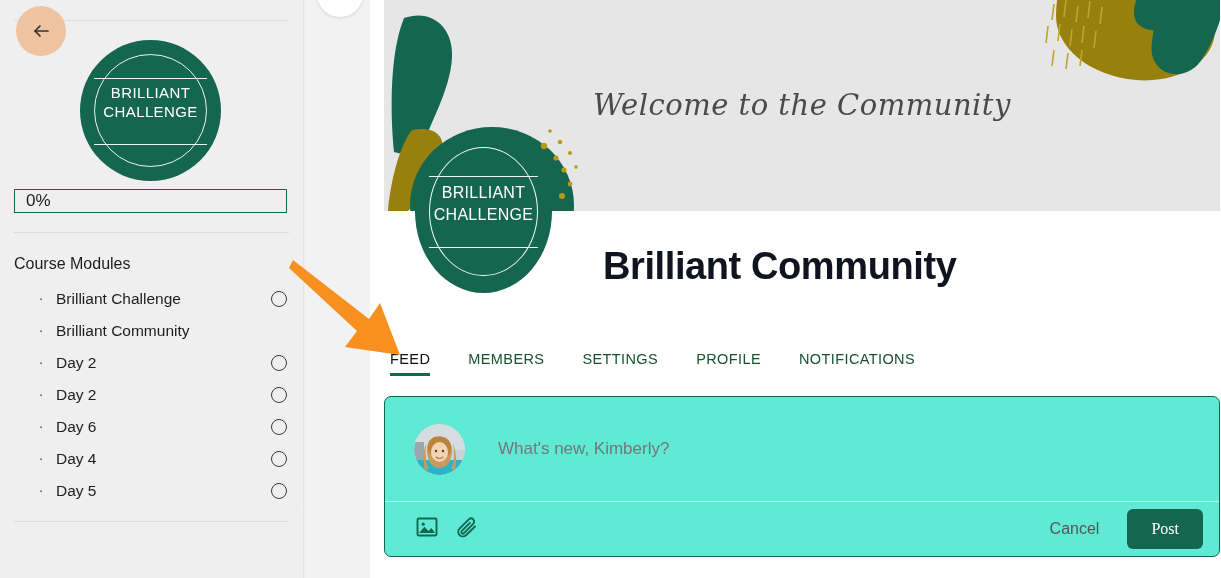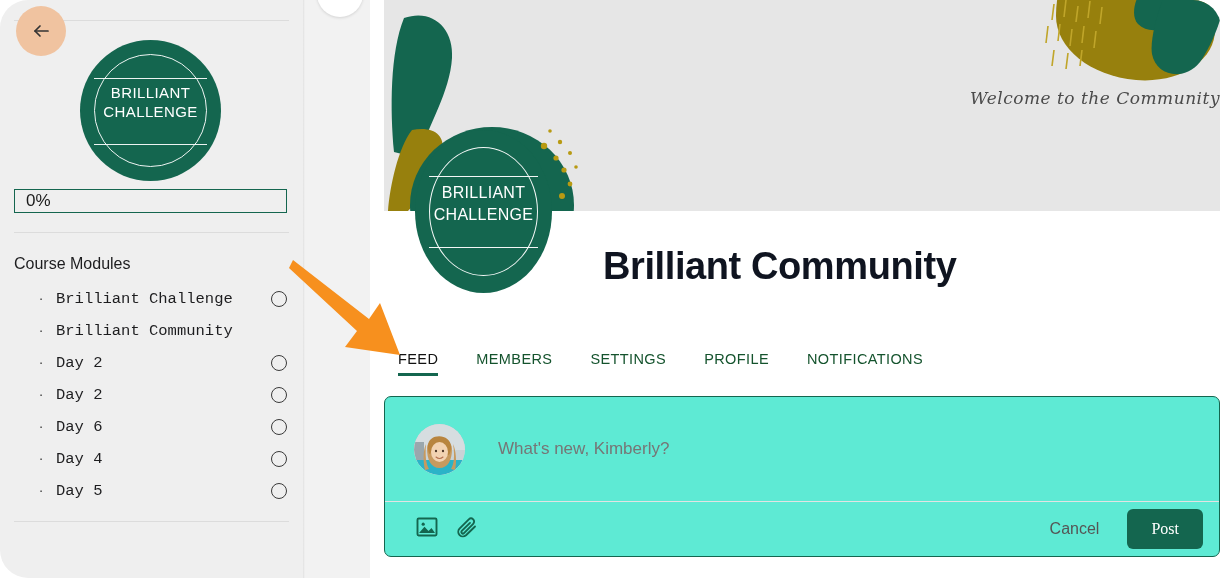--- a/index.html
+++ b/index.html
@@ -3,21 +3,21 @@
 <meta charset="utf-8">
 <style>
   * { box-sizing: border-box; margin: 0; padding: 0; }
   html, body {
     width: 1221px; height: 578px;
     overflow: hidden;
     background: #ffffff;
     font-family: "Liberation Sans", sans-serif;
     -webkit-font-smoothing: antialiased;
   }
-  #app { position: relative; width: 1221px; height: 578px; overflow: hidden; background:#ffffff;border-radius:28px; }
+  #app { position: relative; width: 1221px; height: 578px; overflow: hidden; background:#ffffff; }
 
   
   .sidebar {
     position: absolute; left: 0; top: 0; width: 303px; height: 578px;
     background: #efefef;
     overflow: hidden;
   }
   .sidebar-topline {
     position:absolute; left:14px; top:20px; width:275px; height:1px;
     background:#dcdcdc;
@@ -91,21 +91,21 @@
     cursor: pointer;
   }
   .module-bullet {
     width: 14px; text-align: center;
     margin-left: 34px;
     color: #3a3a3a; font-size: 14px; line-height: 1;
     margin-top: -3px;
   }
   .module-label {
     margin-left: 8px;
-    font-size: 15.5px; color: #1d1d1f; font-family: Liberation Mono, monospace;
+    font-size: 15.5px; color: #1d1d1f;
   }
   .module-check {
     position: absolute; right: 16px; top: 50%;
     transform: translateY(-50%);
     width: 16px; height: 16px; border-radius: 50%;
     border: 1.3px solid #3a3a3a;
     background: transparent;
   }
 
   
@@ -131,24 +131,24 @@
     background: #ffffff; overflow: hidden;
   }
 
   .banner {
     position: absolute; left: 14px; top: 0; width: 836px; height: 211px;
     background: #e6e6e6; overflow: hidden;
   }
   .banner svg { position:absolute; left:0; top:0; display:block; }
   .banner-title {
     position: absolute; left: 0; top: 88px; width: 836px;
-    text-align: right;
+    text-align: center;
     font-family: "DejaVu Serif", serif;
     font-style: italic;
-    font-size: 17px;
+    font-size: 29px;
     color: #4a4a4a;
     letter-spacing: .5px;
   }
 
   .logo-badge {
     position: absolute; left: 45px; top: 130px;
     width: 137px; height: 163px;
     z-index: 4;
   }
   .logo-oval {
@@ -174,21 +174,21 @@
     font-size: 16px; line-height: 22px; letter-spacing: .3px;
   }
 
   .page-title {
     position: absolute; left: 233px; top: 245px;
     font-size: 38px; font-weight: bold;
     color: #0f1420; letter-spacing: -.4px;
   }
 
   .tabs {
-    position: absolute; left: 28px; top: 351px;
+    position: absolute; left: 20px; top: 351px;
     display: flex; align-items: flex-end; gap: 0;
   }
   .tab {
     position: relative;
     font-size: 14.5px; letter-spacing: .4px;
     color: #14532d;
     padding: 0 0 9px 0;
     margin-right: 38px;
     cursor: pointer;
     white-space: nowrap;

